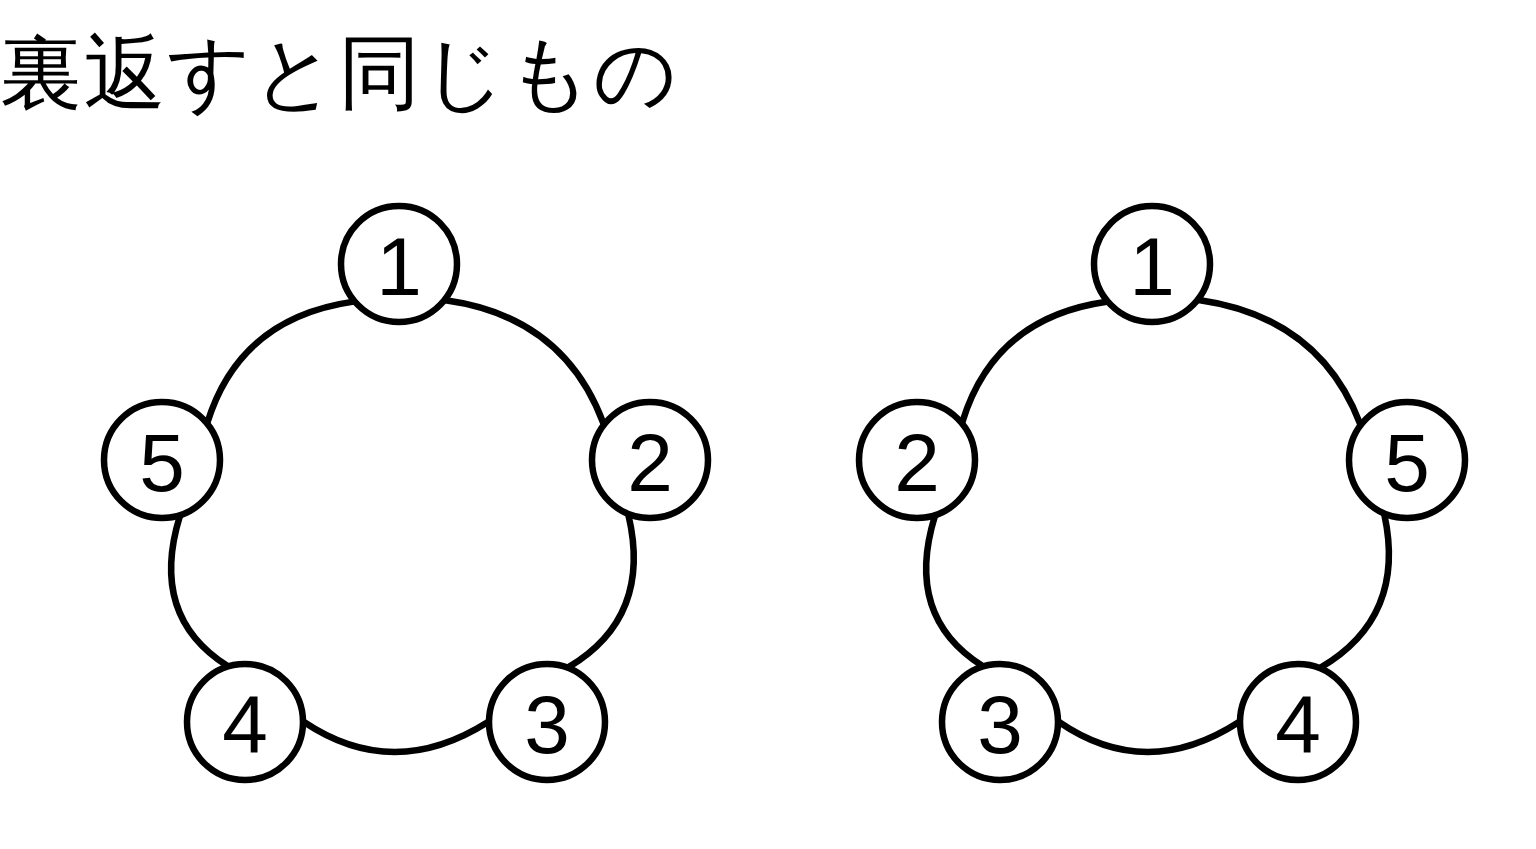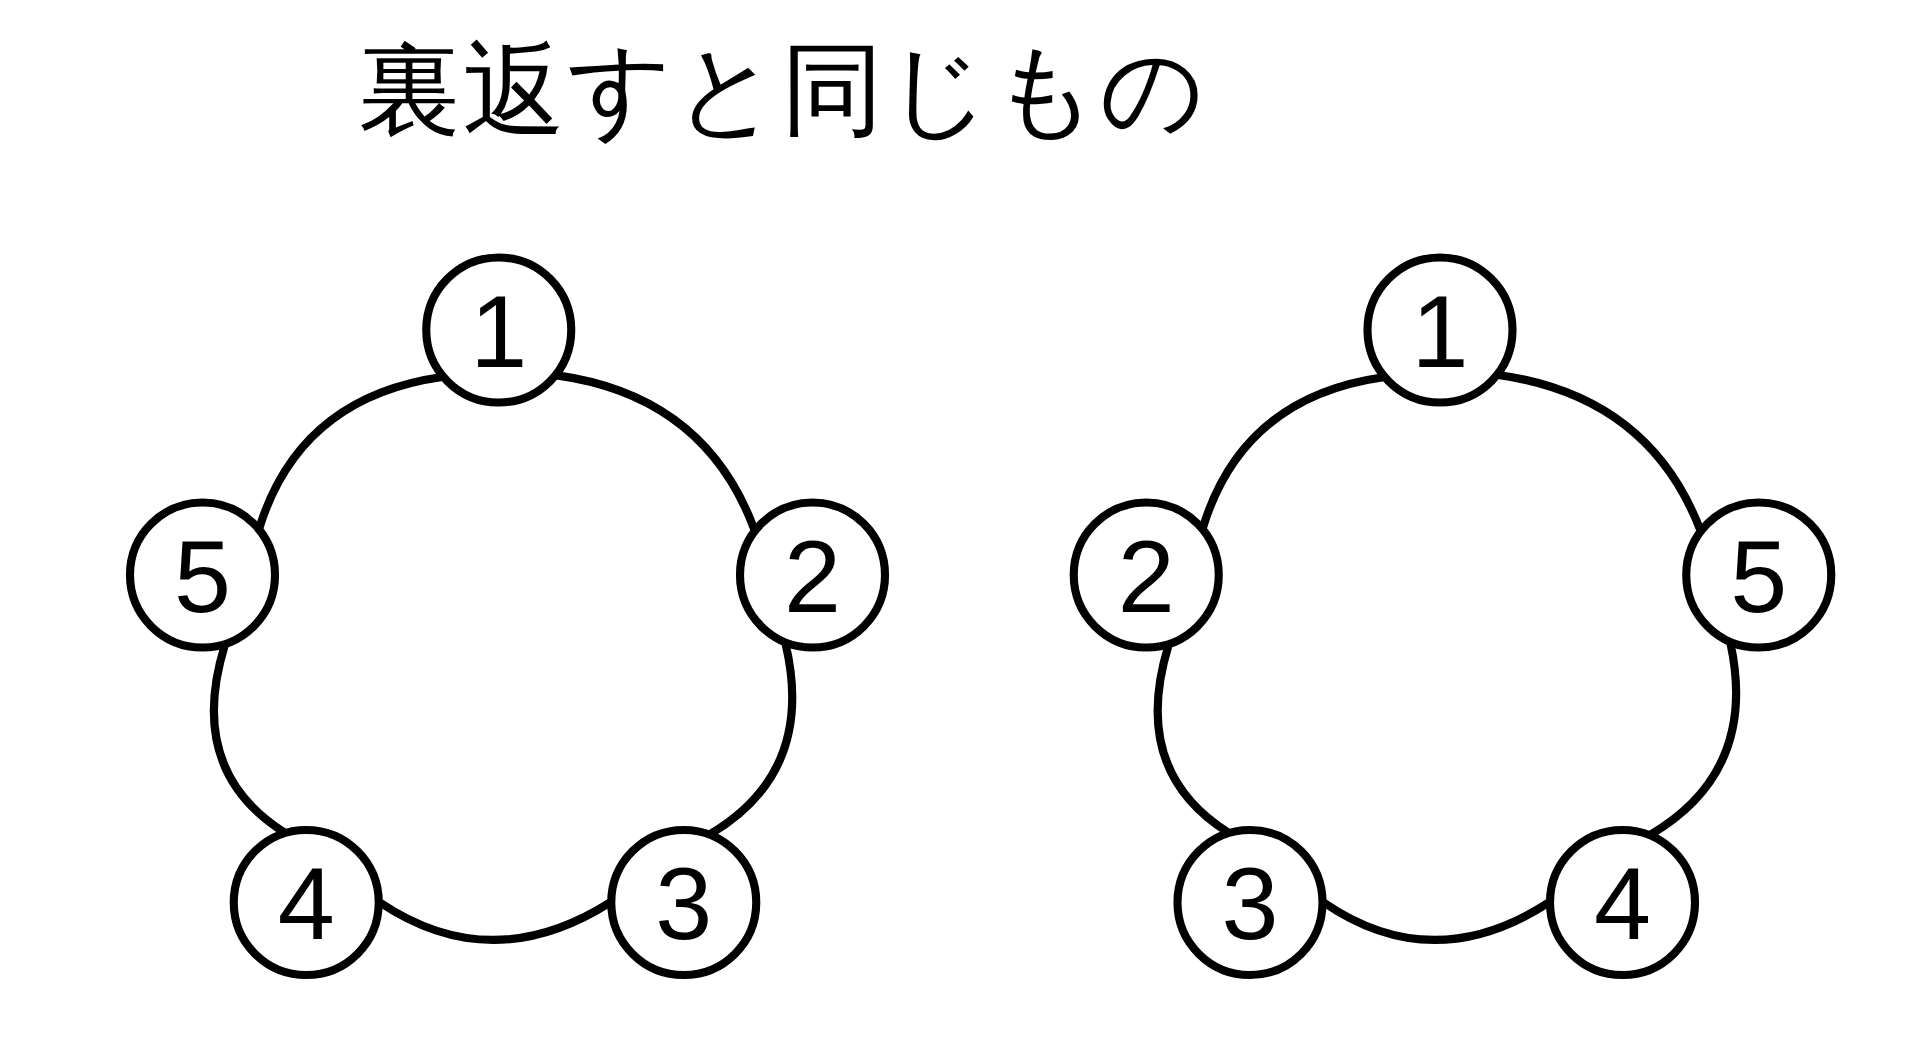--- a/index.html
+++ b/index.html
@@ -19,21 +19,21 @@
     position: relative;
     width: 1536px;
     height: 849px;
     background: #ffffff;
   }
   #title {
     position: absolute;
     left: 0;
     top: 18px;
     width: 1252px;
-    text-align: center;
+    text-align: left;
     font-family: "DejaVu Sans", "Liberation Sans", sans-serif;
     font-size: 82px;
     line-height: 110px;
     font-weight: 400;
     letter-spacing: 0.02em;
     color: #000000;
     white-space: nowrap;
   }
   svg.graph-layer {
     position: absolute;

